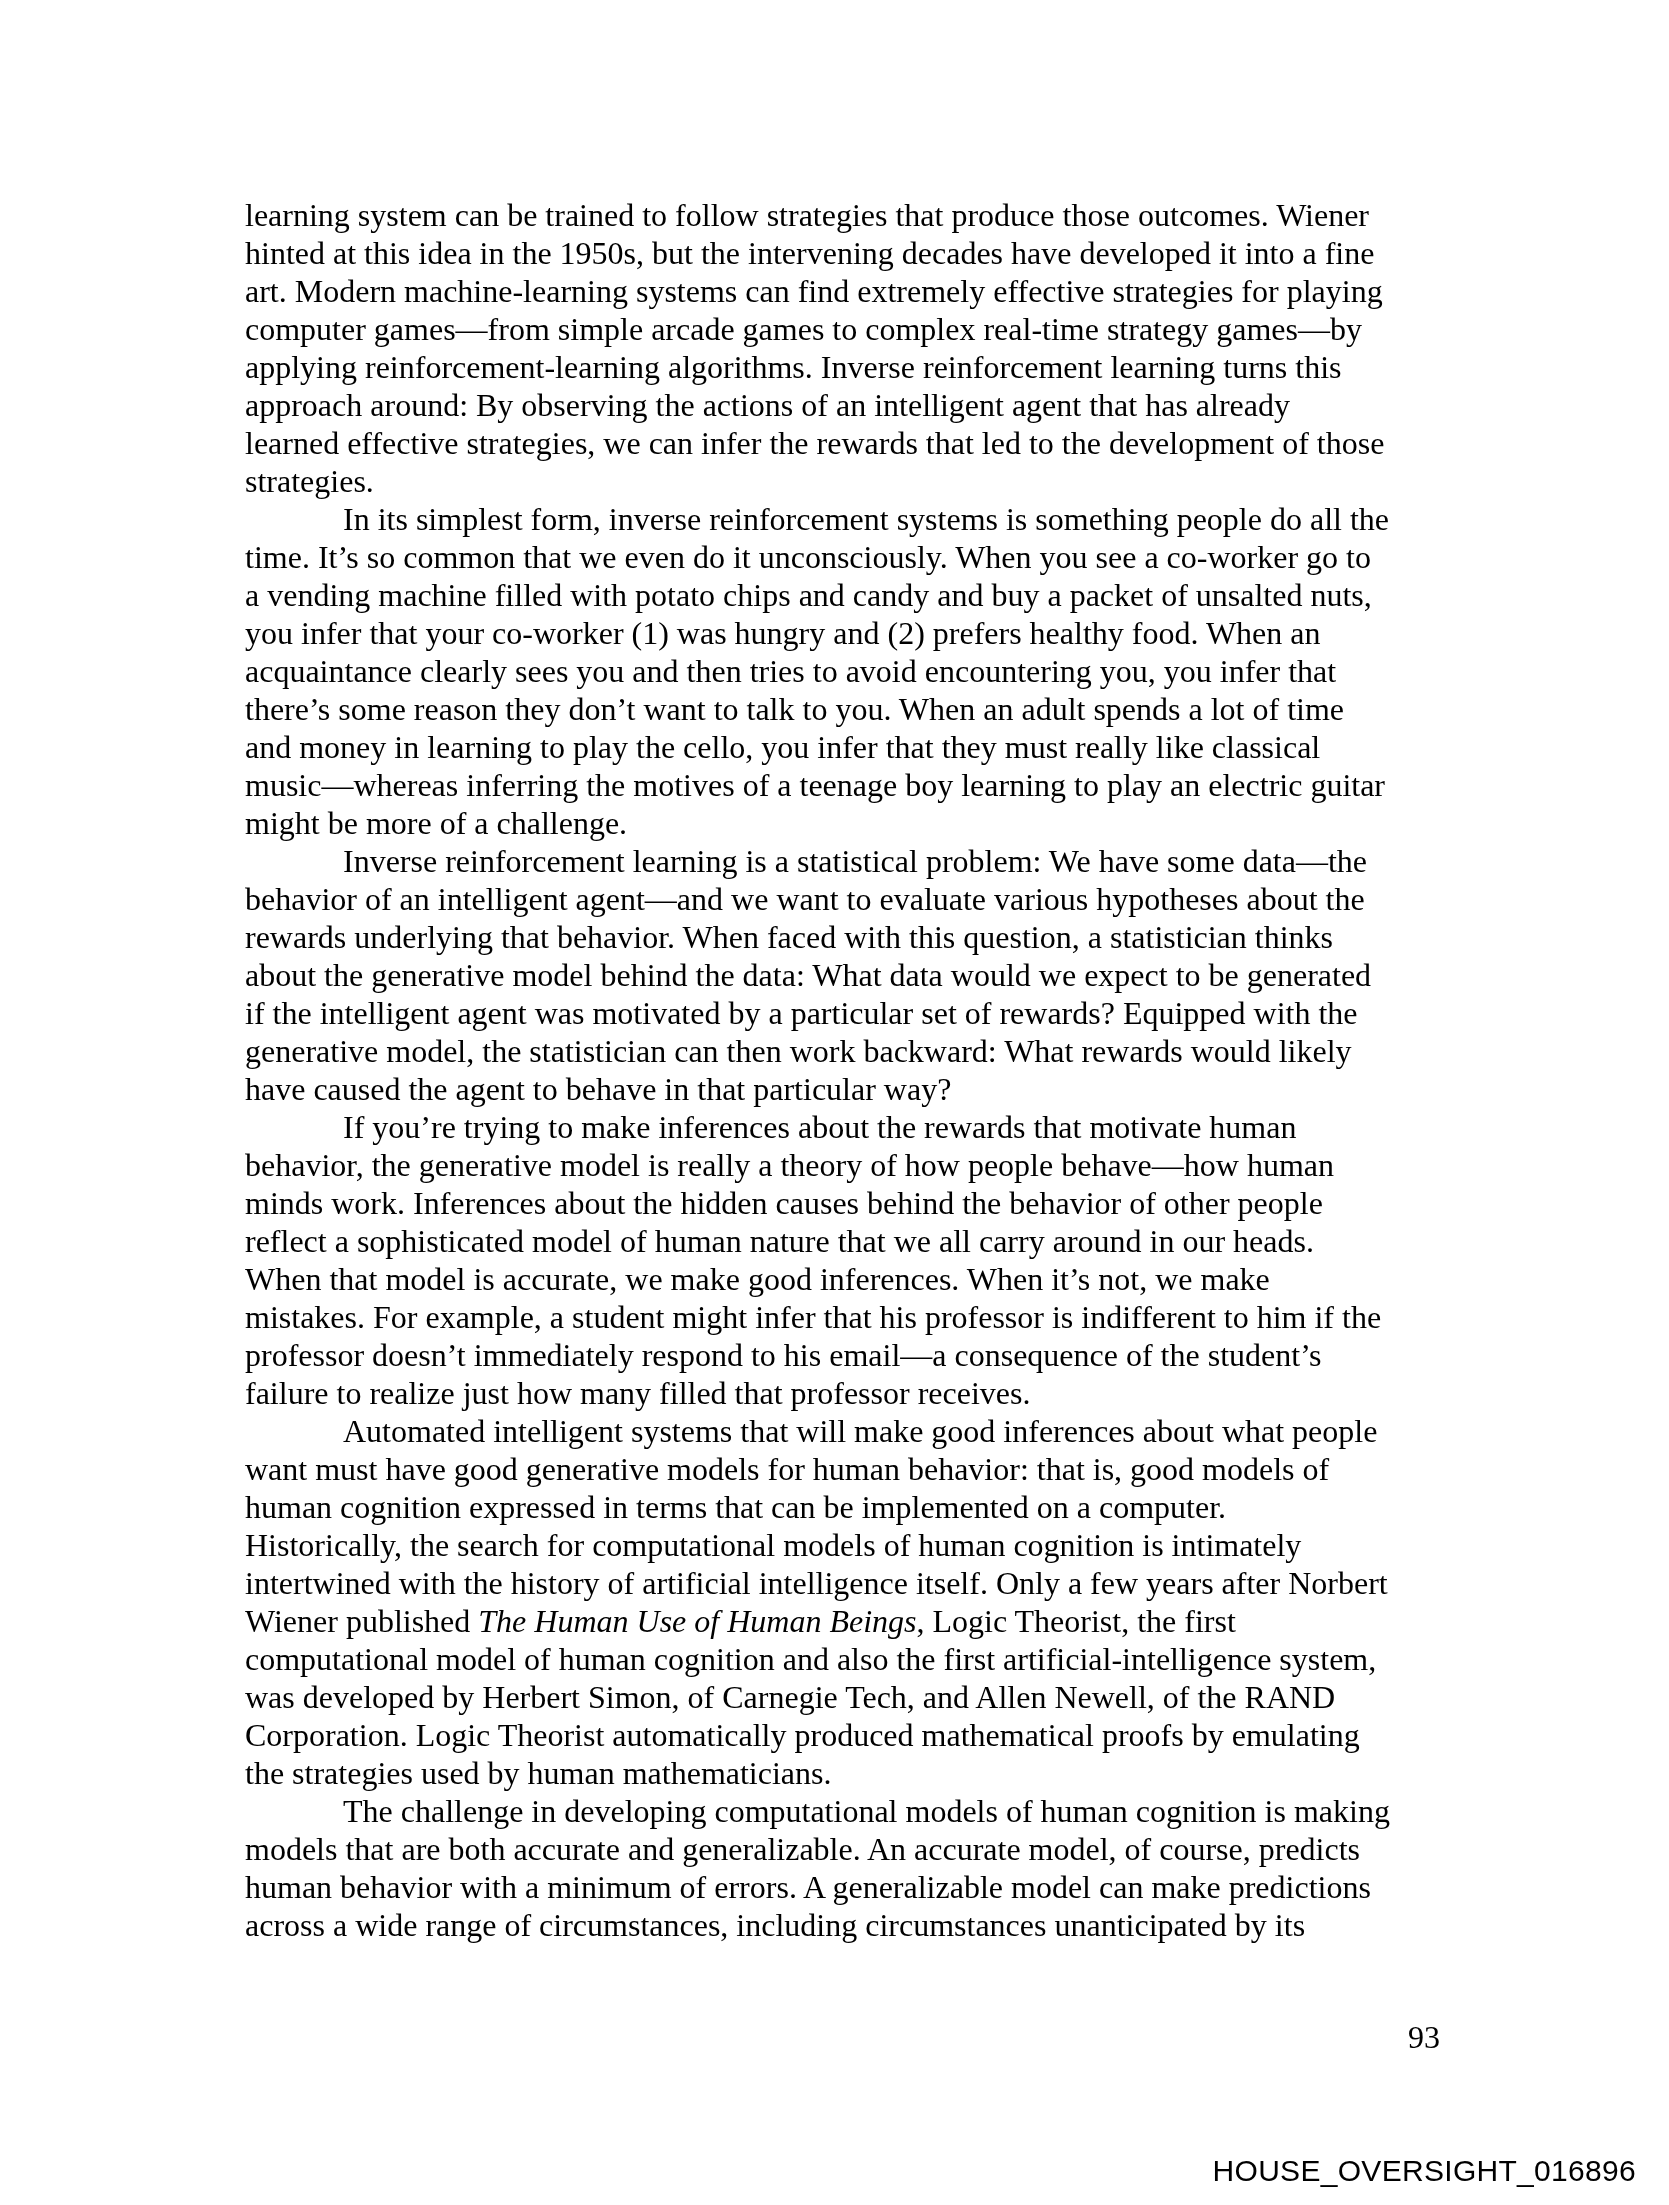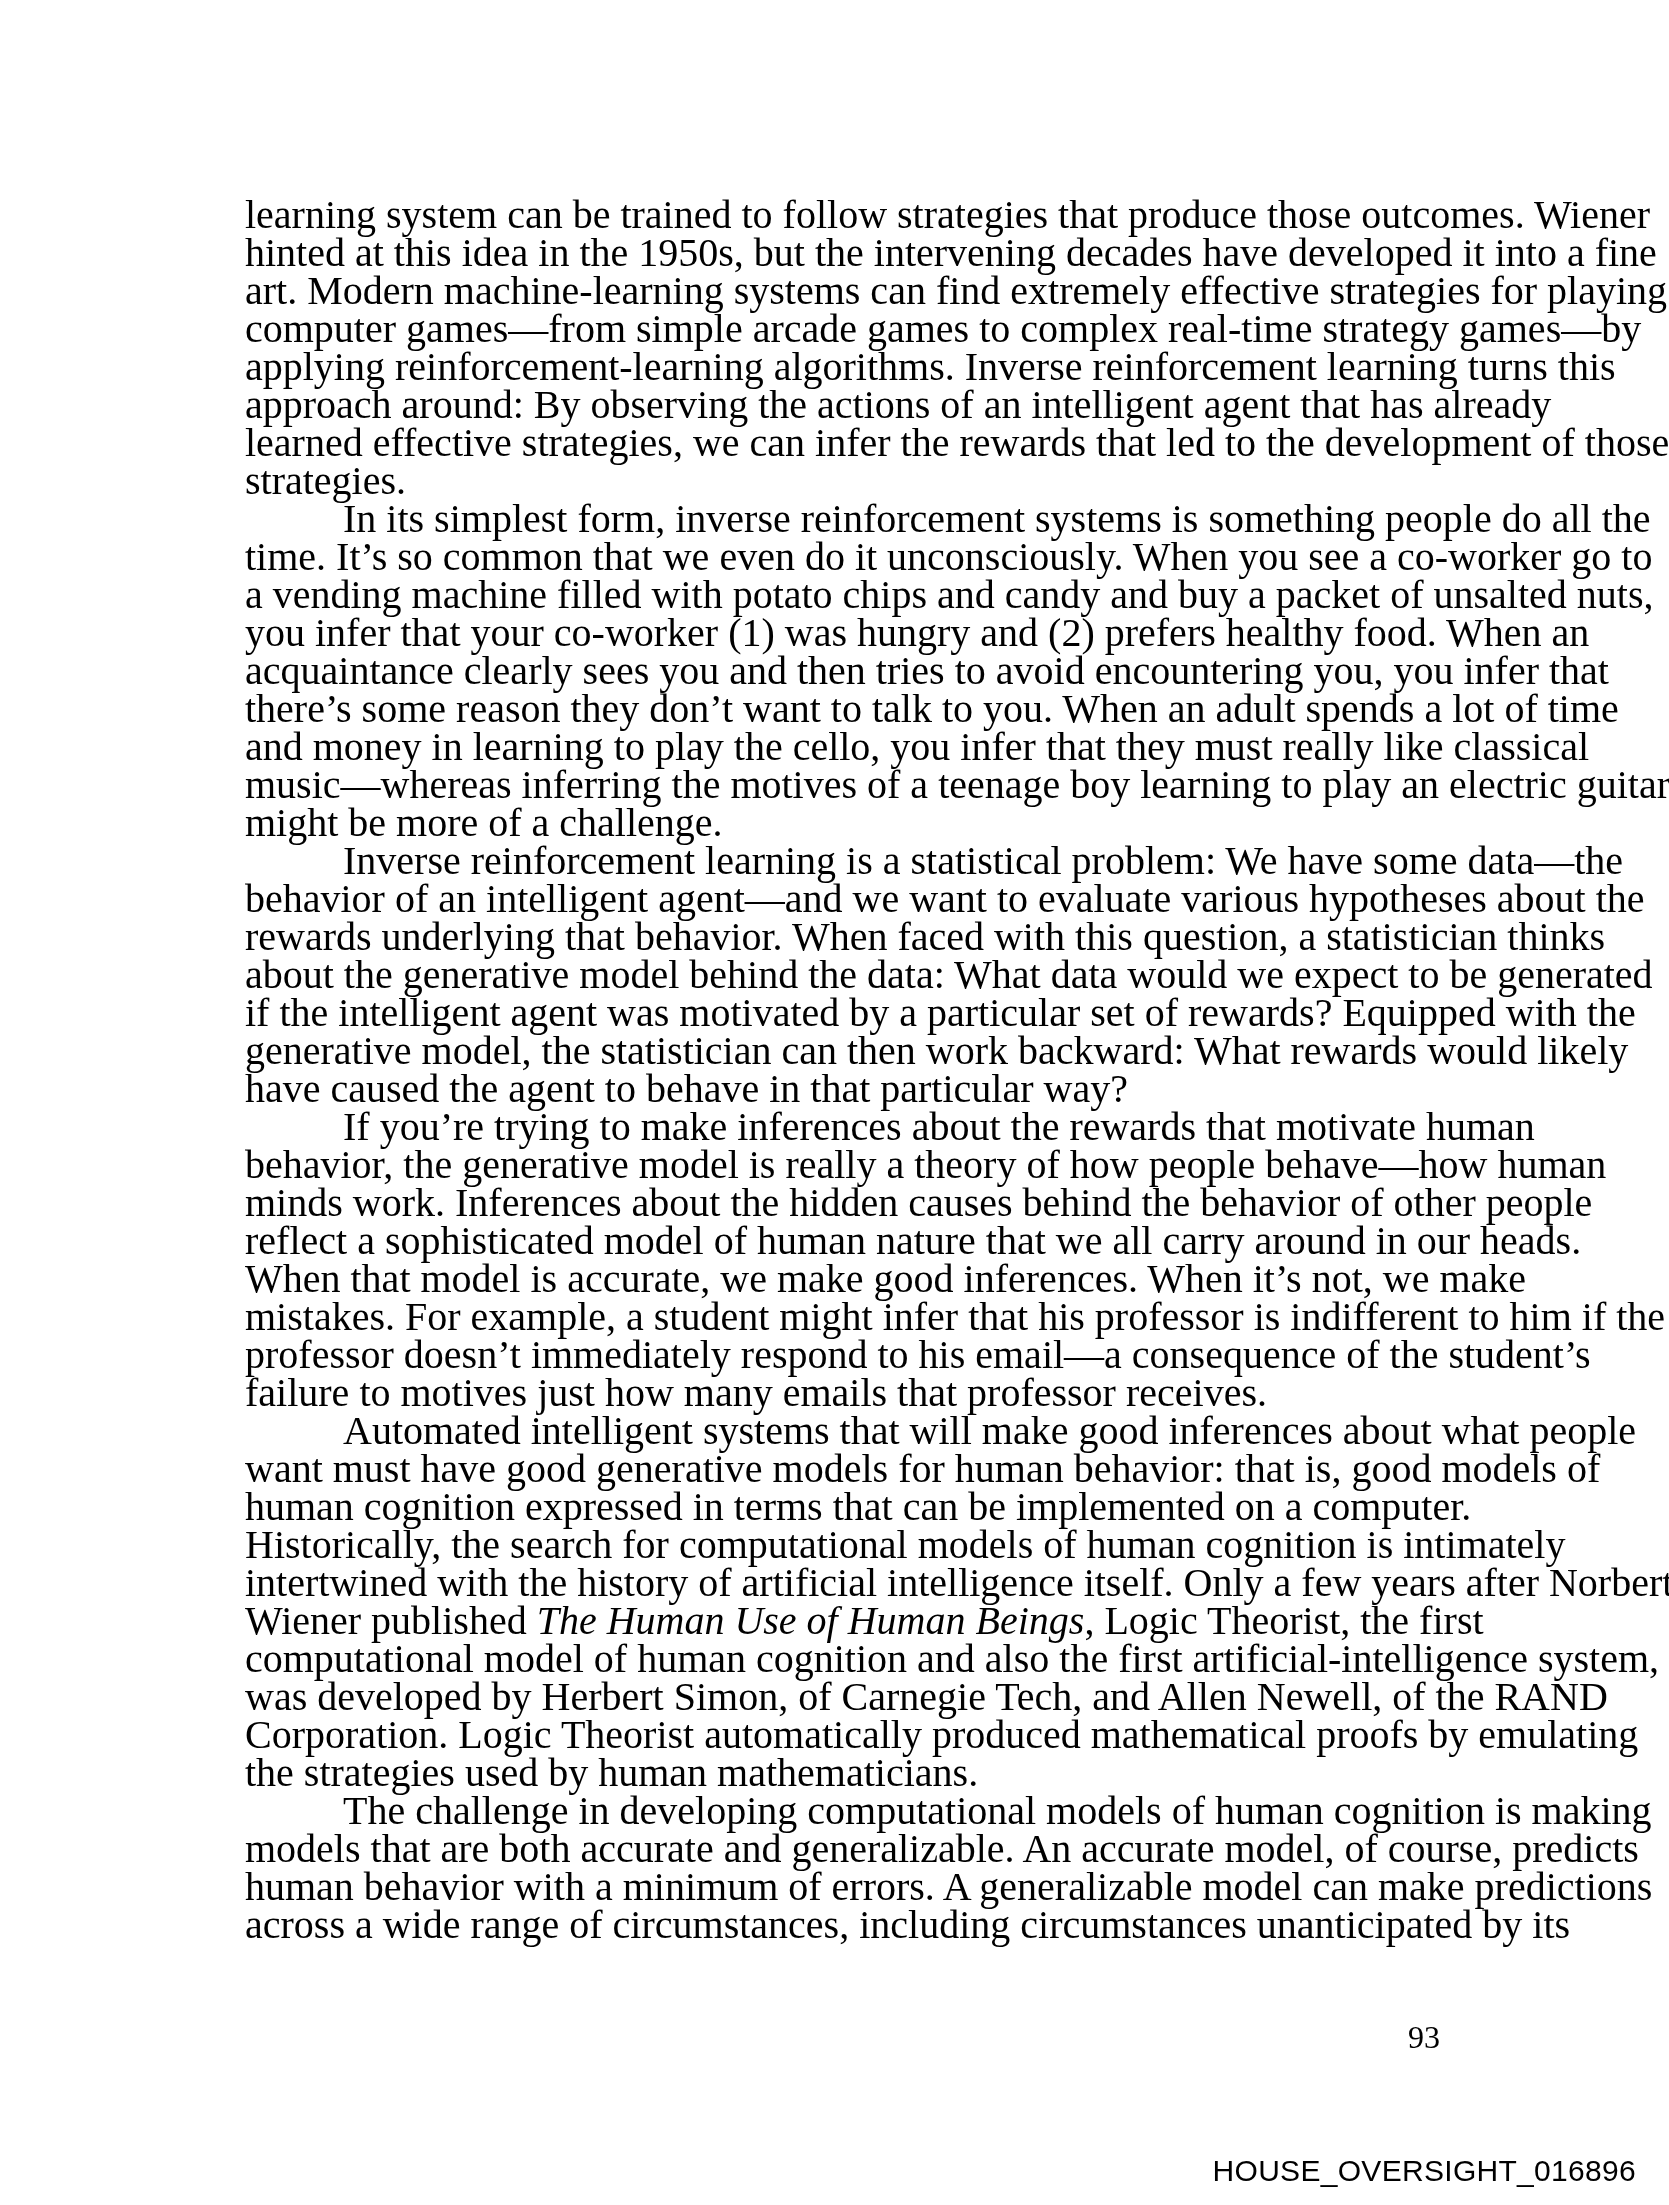--- a/index.html
+++ b/index.html
@@ -13,21 +13,21 @@
     position: relative;
     overflow: hidden;
     color: #000000;
   }
   .page-body {
     position: absolute;
     left: 245px;
     top: 196px;
     width: 1178px;
     font-family: "Liberation Serif", "DejaVu Serif", serif;
-    font-size: 40px;
+    font-size: 32px;
     line-height: 38px;
   }
   .line {
     display: block;
     white-space: nowrap;
   }
   .line.indent {
     padding-left: 98px;
   }
   .italic {
@@ -92,21 +92,21 @@
   </div>
 
   <div>
     <span class="line indent">If you’re trying to make inferences about the rewards that motivate human</span>
     <span class="line">behavior, the generative model is really a theory of how people behave—how human</span>
     <span class="line">minds work.  Inferences about the hidden causes behind the behavior of other people</span>
     <span class="line">reflect a sophisticated model of human nature that we all carry around in our heads.</span>
     <span class="line">When that model is accurate, we make good inferences.  When it’s not, we make</span>
     <span class="line">mistakes.  For example, a student might infer that his professor is indifferent to him if the</span>
     <span class="line">professor doesn’t immediately respond to his email—a consequence of the student’s</span>
-    <span class="line">failure to motives just how many emails that professor receives.</span>
+    <span class="line">failure to realize just how many filled that professor receives.</span>
   </div>
 
   <div>
     <span class="line indent">Automated intelligent systems that will make good inferences about what people</span>
     <span class="line">want must have good generative models for human behavior: that is, good models of</span>
     <span class="line">human cognition expressed in terms that can be implemented on a computer.</span>
     <span class="line">Historically, the search for computational models of human cognition is intimately</span>
     <span class="line">intertwined with the history of artificial intelligence itself.  Only a few years after Norbert</span>
     <span class="line"><span>Wiener published </span><span class="italic">The Human Use of Human Beings</span><span>, Logic Theorist, the first</span></span>
     <span class="line">computational model of human cognition and also the first artificial-intelligence system,</span>

